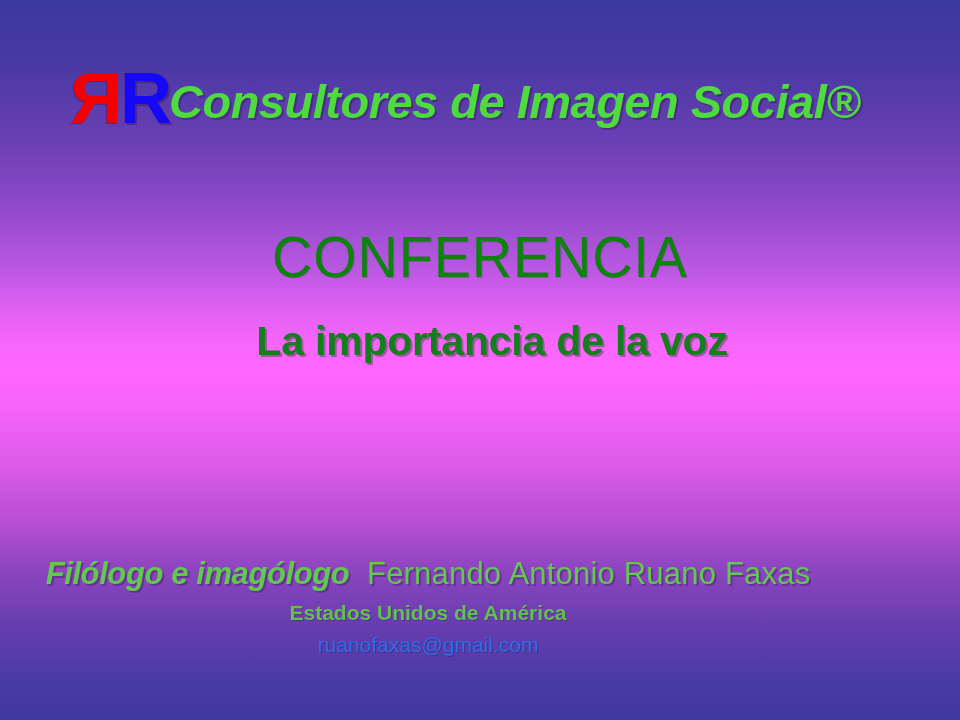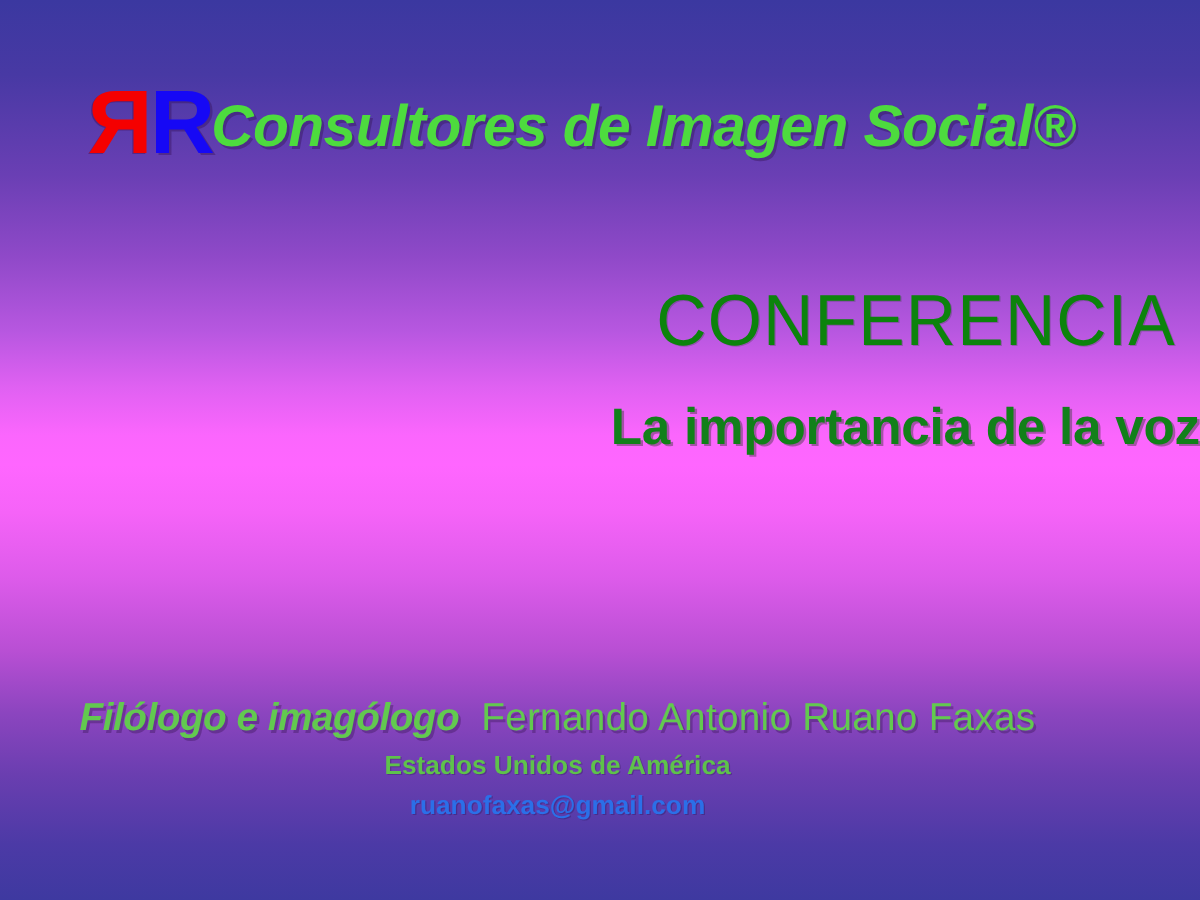--- a/index.html
+++ b/index.html
@@ -79,21 +79,21 @@
     margin-left: -1px;
     vertical-align: 1px;
   }
 
   
   #title-block {
     position: absolute;
     left: 0;
     top: 228px;
     width: 960px;
-    text-align: right;
+    text-align: center;
   }
   #conference-kicker {
     font-size: 58px;
     font-weight: normal;
     color: #0c830c;
     letter-spacing: 1px;
     line-height: 1.0;
     text-shadow: 1px 1px 0 rgba(20,60,20,0.25);
     transform: scaleX(0.96);
   }
@@ -110,21 +110,20 @@
     padding-left: 24px;
   }
 
   
   #credits {
     position: absolute;
     left: 0;
     top: 555px;
     width: 856px;
     text-align: center;
-    margin-left: 18px;
   }
   #credit-name-line {
     font-size: 31px;
     line-height: 1.22;
     color: #62c94f;
     white-space: nowrap;
     text-shadow: 2px 2px 0 rgba(40,10,60,0.30);
   }
   .credit-role {
     font-weight: bold;
@@ -140,21 +139,21 @@
     margin-top: 8px;
     font-size: 21px;
     font-weight: bold;
     color: #5ec24b;
     letter-spacing: 0px;
     text-shadow: 1px 1px 0 rgba(40,10,60,0.28);
   }
   #credit-email {
     margin-top: 8px;
     font-size: 21px;
-    font-weight: bold;
+    font-weight: normal;
     color: #2b6fe8;
     letter-spacing: 0px;
     text-shadow: 1px 1px 0 rgba(30,10,60,0.28);
   }
 </style>
 </head>
 <body>
 
 <div id="slide">
 

